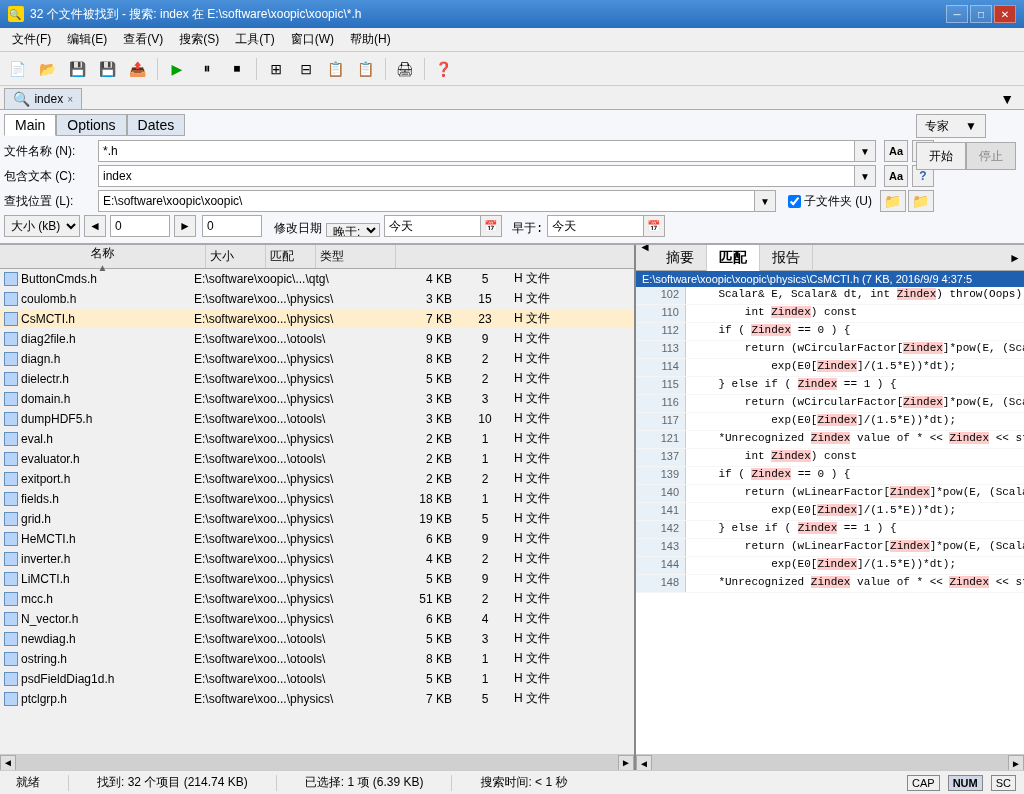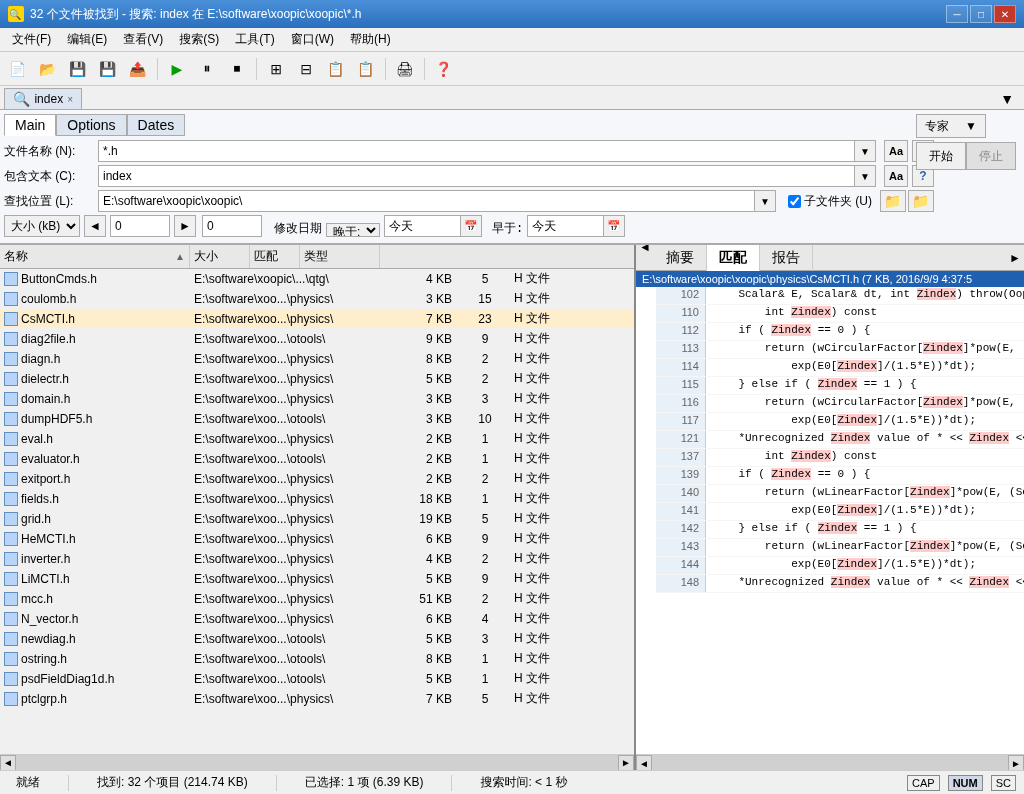--- a/index.html
+++ b/index.html
@@ -49,31 +49,31 @@
     
     .size-date-row { display: flex; align-items: center; gap: 4px; margin-bottom: 2px; }
     .size-select-wrap { display: flex; gap: 2px; align-items: center; }
     .size-select { height: 22px; border: 1px solid #aaa; background: #f0f0f0; font-size: 12px; padding: 0 2px; }
     .size-arrow { width: 22px; height: 22px; border: 1px solid #aaa; background: #f0f0f0; cursor: pointer; display: flex; align-items: center; justify-content: center; }
     .size-input { width: 60px; height: 22px; border: 1px solid #aaa; padding: 1px 4px; font-size: 12px; }
     .date-wrap { display: flex; align-items: flex-end; gap: 4px; margin-left: 8px; }
     .date-label { font-size: 12px; }
     .date-select { height: 14px; border: 1px solid #aaa; background: #f0f0f0; font-size: 12px; padding: 0 2px; }
     .date-input-wrap { display: flex; }
-    .date-input { height: 22px; border: 1px solid #aaa; border-right: none; width: 76px; padding: 1px 4px; font-size: 12px; }
+    .date-input { height: 22px; border: 1px solid #aaa; border-right: none; width: 96px; padding: 1px 4px; font-size: 12px; }
     .date-cal { width: 22px; height: 22px; border: 1px solid #aaa; background: #f0f0f0; cursor: pointer; display: flex; align-items: center; justify-content: center; font-size: 11px; }
     .expert-btn { height: 24px; width: 70px; border: 1px solid #aaa; background: #f0f0f0; cursor: pointer; font-size: 12px; display: flex; align-items: center; justify-content: center; gap: 16px; }
     .start-btn { height: 28px; width: 50px; border: 1px solid #aaa; background: #f0f0f0; cursor: pointer; font-size: 12px; }
     .stop-btn { height: 28px; width: 50px; border: 1px solid #aaa; background: #e0e0e0; cursor: pointer; font-size: 12px; color: #888; }
     
     
     #file-list-panel { width: 636px; border-right: 2px solid #aaa; overflow: hidden; display: flex; flex-direction: column; }
     #file-list-header { display: flex; background: #e8e8e8; border-bottom: 1px solid #aaa; height: 24px; align-items: center; }
     .col-header { display: flex; align-items: center; justify-content: space-between; padding: 0 4px; border-right: 1px solid #ccc; font-size: 12px; cursor: pointer; height: 100%; }
-    .col-header.name-col { width: 190px; }
+    .col-header.name-col { width: 206px; flex-direction: column; }
     .col-header.loc-col { width: 210px; }
     .col-header.size-col { width: 60px; }
     .col-header.match-col { width: 50px; }
     .col-header.type-col { width: 80px; }
     .col-sort { font-size: 10px; color: #666; }
     
     #file-list-body { flex: 1; overflow-y: auto; overflow-x: hidden; }
     .file-row { display: flex; align-items: center; height: 20px; border-bottom: 1px solid #f0f0f0; cursor: pointer; }
     .file-row.highlighted { background: #ffeecc; }
     .file-cell { padding: 0 4px; overflow: hidden; white-space: nowrap; text-overflow: ellipsis; font-size: 12px; }
@@ -89,21 +89,21 @@
     #preview-panel { flex: 1; display: flex; flex-direction: column; overflow: hidden; }
     #preview-tabs { display: flex; align-items: center; justify-content: space-between; background: #e8e8e8; border-bottom: 1px solid #aaa; height: 26px; }
     #preview-tabs-left { display: flex; }
     .prev-arrow { width: 18px; height: 26px; cursor: pointer; display: flex; align-items: center; justify-content: center; font-size: 12px; }
     .prev-tab { padding: 15px 12px; font-size: 14px; cursor: pointer; border-right: 1px solid #ccc; }
     .prev-tab.active { background: white; font-weight: bold; }
     .prev-arrow-right { width: 18px; height: 26px; cursor: pointer; display: flex; align-items: center; justify-content: center; font-size: 12px; }
     
     #preview-path { background: #2060b0; color: white; padding: 2px 6px; font-size: 11px; }
     
-    #preview-body { flex: 1; overflow-y: auto; overflow-x: hidden; background: white; padding-left: 20px; }
+    #preview-body { flex: 1; overflow-y: auto; overflow-x: hidden; background: white; }
     .code-row { display: flex; min-height: 18px; border-bottom: 1px solid #f5f5f5; }
     .line-num { width: 50px; background: #e8f0f8; border-right: 1px solid #ccc; text-align: right; padding: 1px 6px; font-size: 11px; color: #666; flex-shrink: 0; }
     .code-content { flex: 1; padding: 1px 6px; font-size: 11px; font-family: "Courier New", monospace; white-space: pre; overflow: hidden; }
     .highlight-span { background: #ffcccc; }
     
     
     #file-list-scroll { height: 16px; background: #f0f0f0; border-top: 1px solid #ccc; display: flex; align-items: center; }
     .scroll-arrow { width: 16px; height: 16px; background: #e0e0e0; border: 1px solid #aaa; cursor: pointer; display: flex; align-items: center; justify-content: center; font-size: 10px; }
     .scroll-track { flex: 1; height: 16px; background: #d0d0d0; }
     

